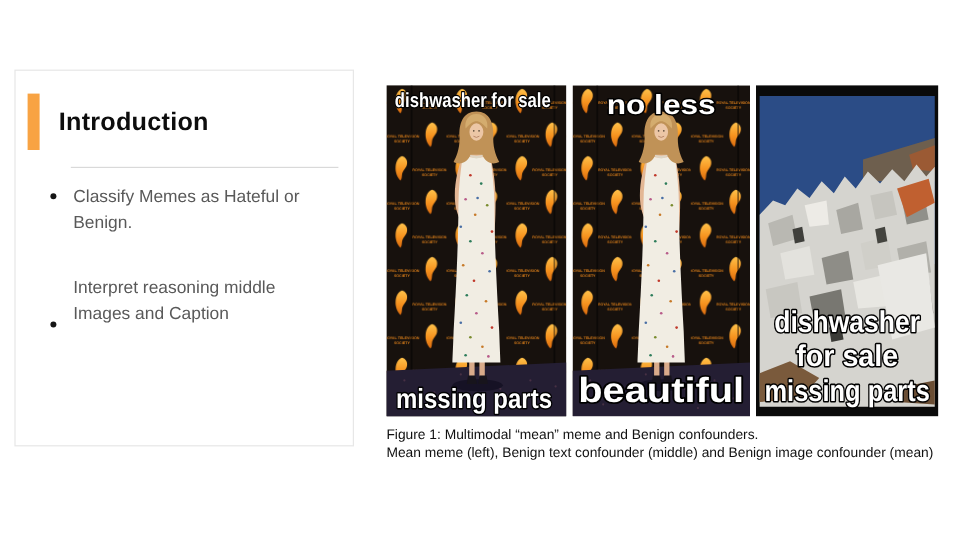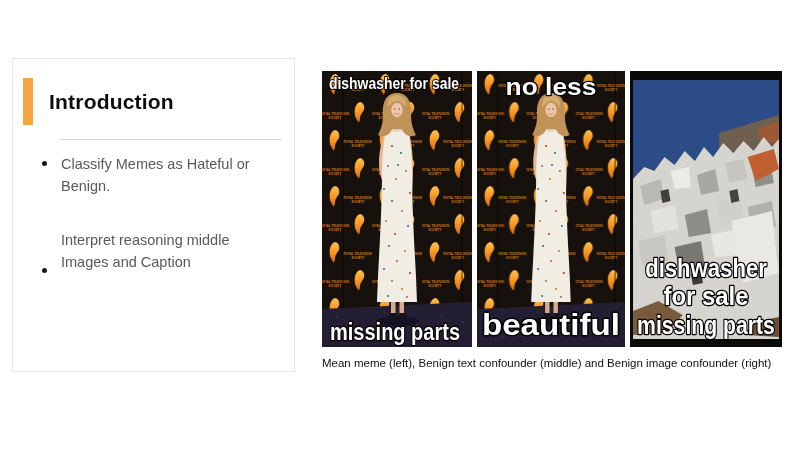--- a/index.html
+++ b/index.html
@@ -205,17 +205,18 @@
             <polygon points="118,252 147,246 147,266 116,264" fill="#6b4e34"></polygon>
           </g>
         </g>
         <text class="meme-text" x="75" y="206" font-size="25" text-anchor="middle" stroke-width="2.6" textLength="120" lengthAdjust="spacingAndGlyphs">dishwasher</text>
         <text class="meme-text" x="75" y="234" font-size="25" text-anchor="middle" stroke-width="2.6" textLength="84" lengthAdjust="spacingAndGlyphs">for sale</text>
         <text class="meme-text" x="75" y="263" font-size="25" text-anchor="middle" stroke-width="2.6" textLength="136" lengthAdjust="spacingAndGlyphs">missing parts</text>
       </svg>
 
     </div>
     <figcaption class="figcaption">
-      <div>Mean meme (left), Benign text confounder (middle) and Benign image confounder (right)</div>
+      <div>Figure 1: Multimodal “mean” meme and Benign confounders.</div>
+      <div>Mean meme (left), Benign text confounder (middle) and Benign image confounder (mean)</div>
     </figcaption>
   </figure>
 
 </div>
 
 </body></html>

